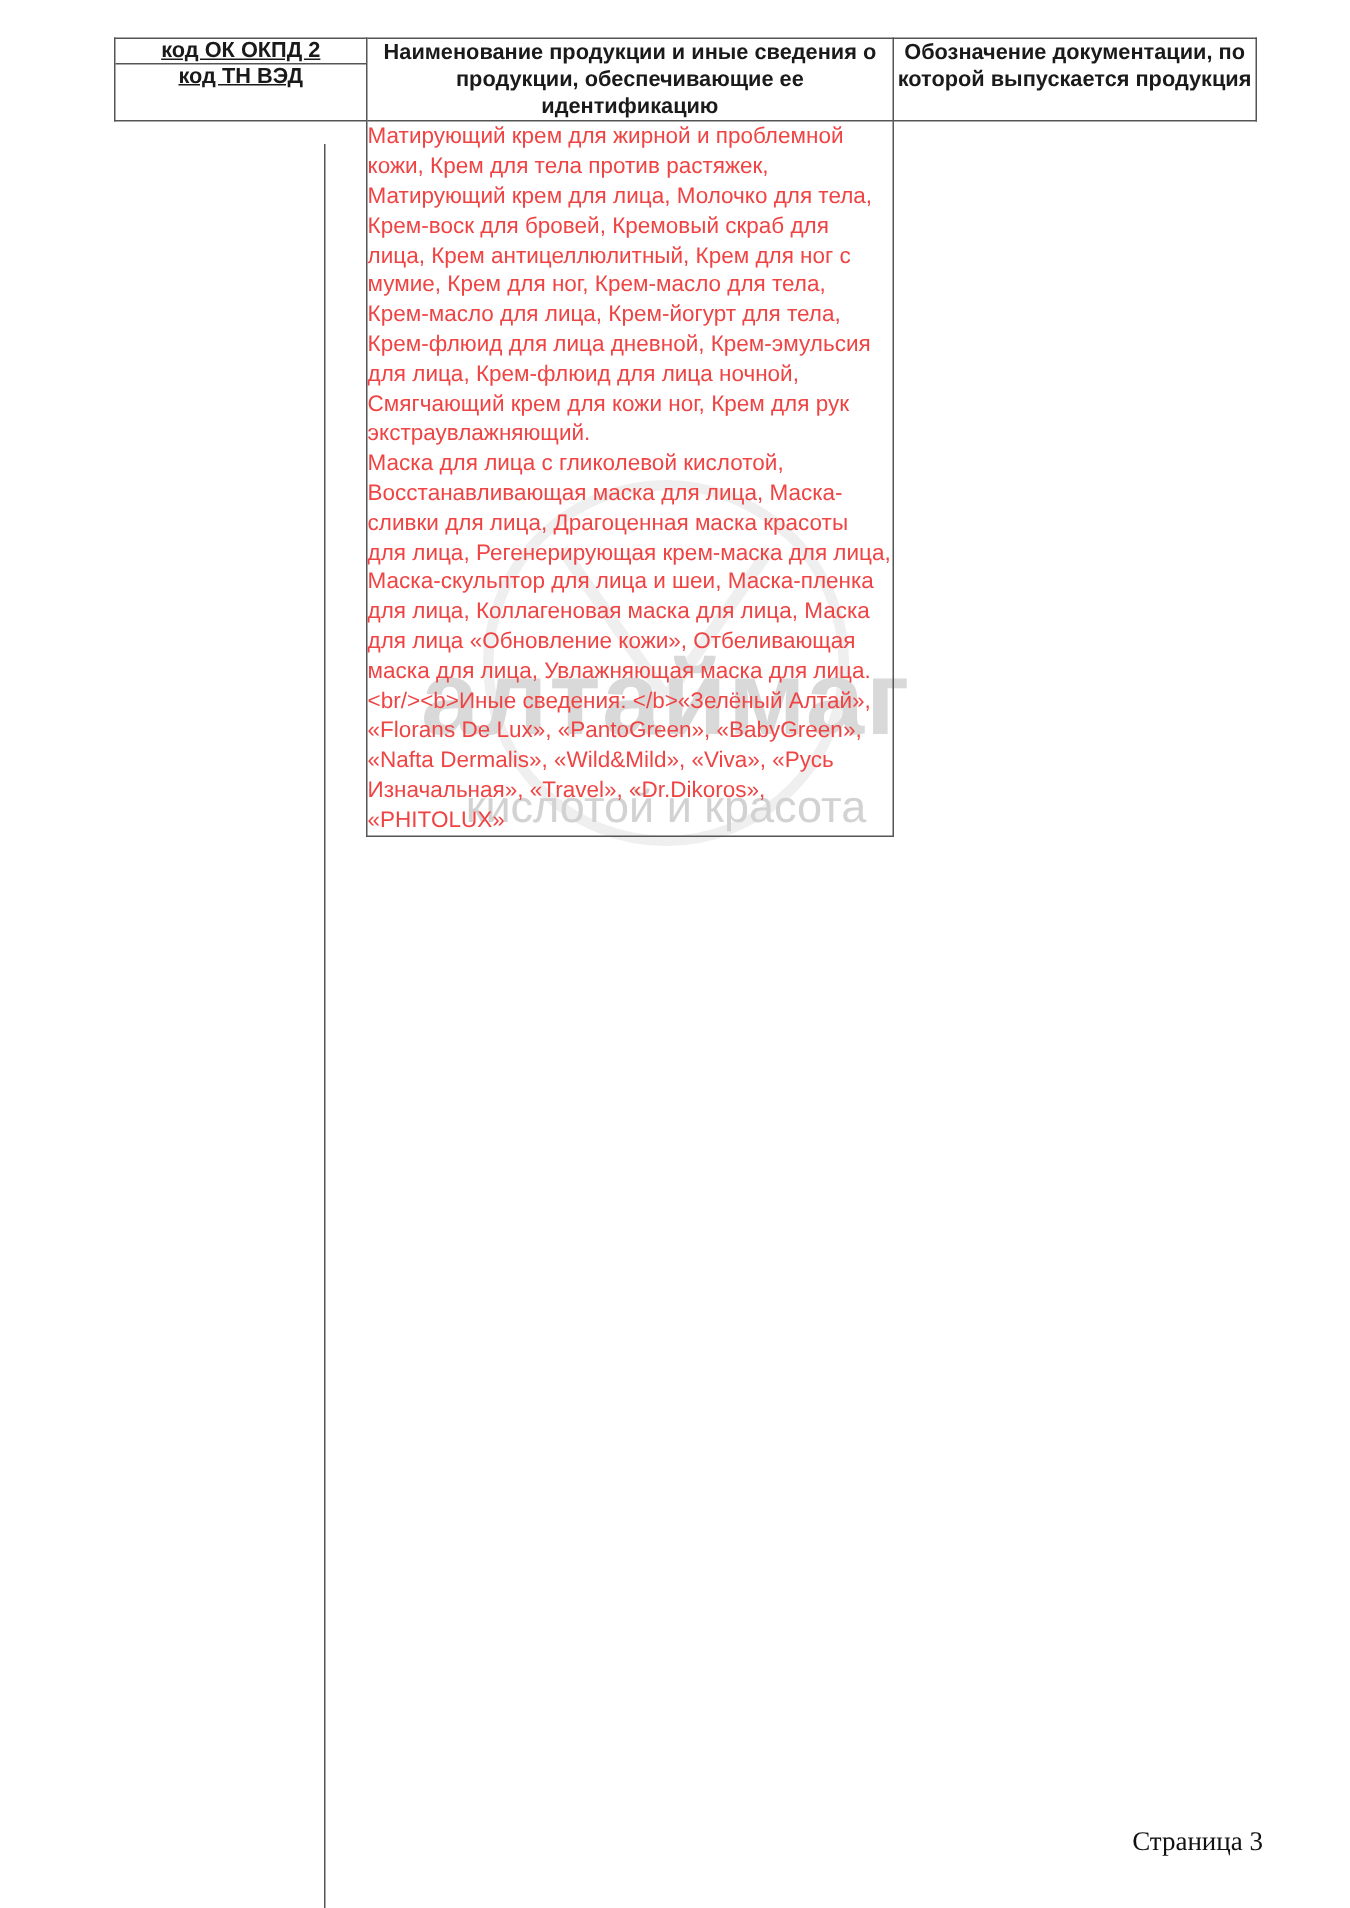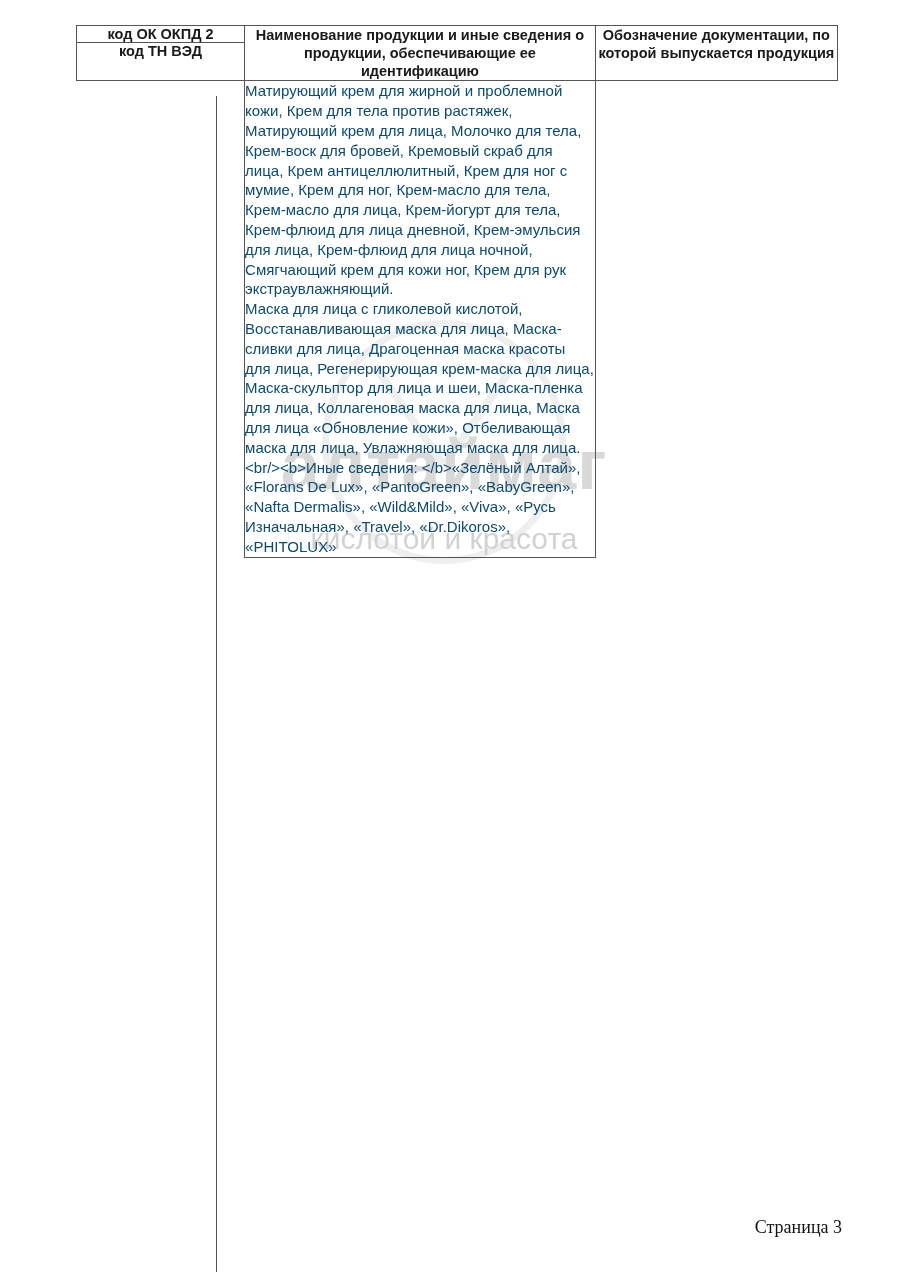--- a/index.html
+++ b/index.html
@@ -89,21 +89,21 @@
     width: 762px;
     border-collapse: collapse;
     z-index: 2;
     background: transparent;
   }
   .doc-table td {
     border: 1px solid #555;
     vertical-align: top;
     padding: 0;
   }
-  .col-codes { width: 160px; }
+  .col-codes { width: 160px; text-decoration: underline; }
   .col-name  { width: 335px; }
   .col-doc   { width: 231px; }
 
   .hdr-cell {
     text-align: center;
     font-size: 14.5px;
     font-weight: bold;
     line-height: 1.25;
     padding: 7px 6px;
   }
@@ -123,21 +123,21 @@
   }
   .codes-inner tr:last-child td {
     border-bottom: 0;
   }
 
   .body-cell {
     font-size: 15px;
     line-height: 1.32;
     padding: 8px 10px 10px 10px;
     text-align: left;
-    color: #0c4a6e;
+    color: #ef4444;
   }
   .body-cell p {
     margin: 0;
   }
 
   .empty-cell { border: 0 !important; }
 
   
   .rule-left {
     position: absolute;

